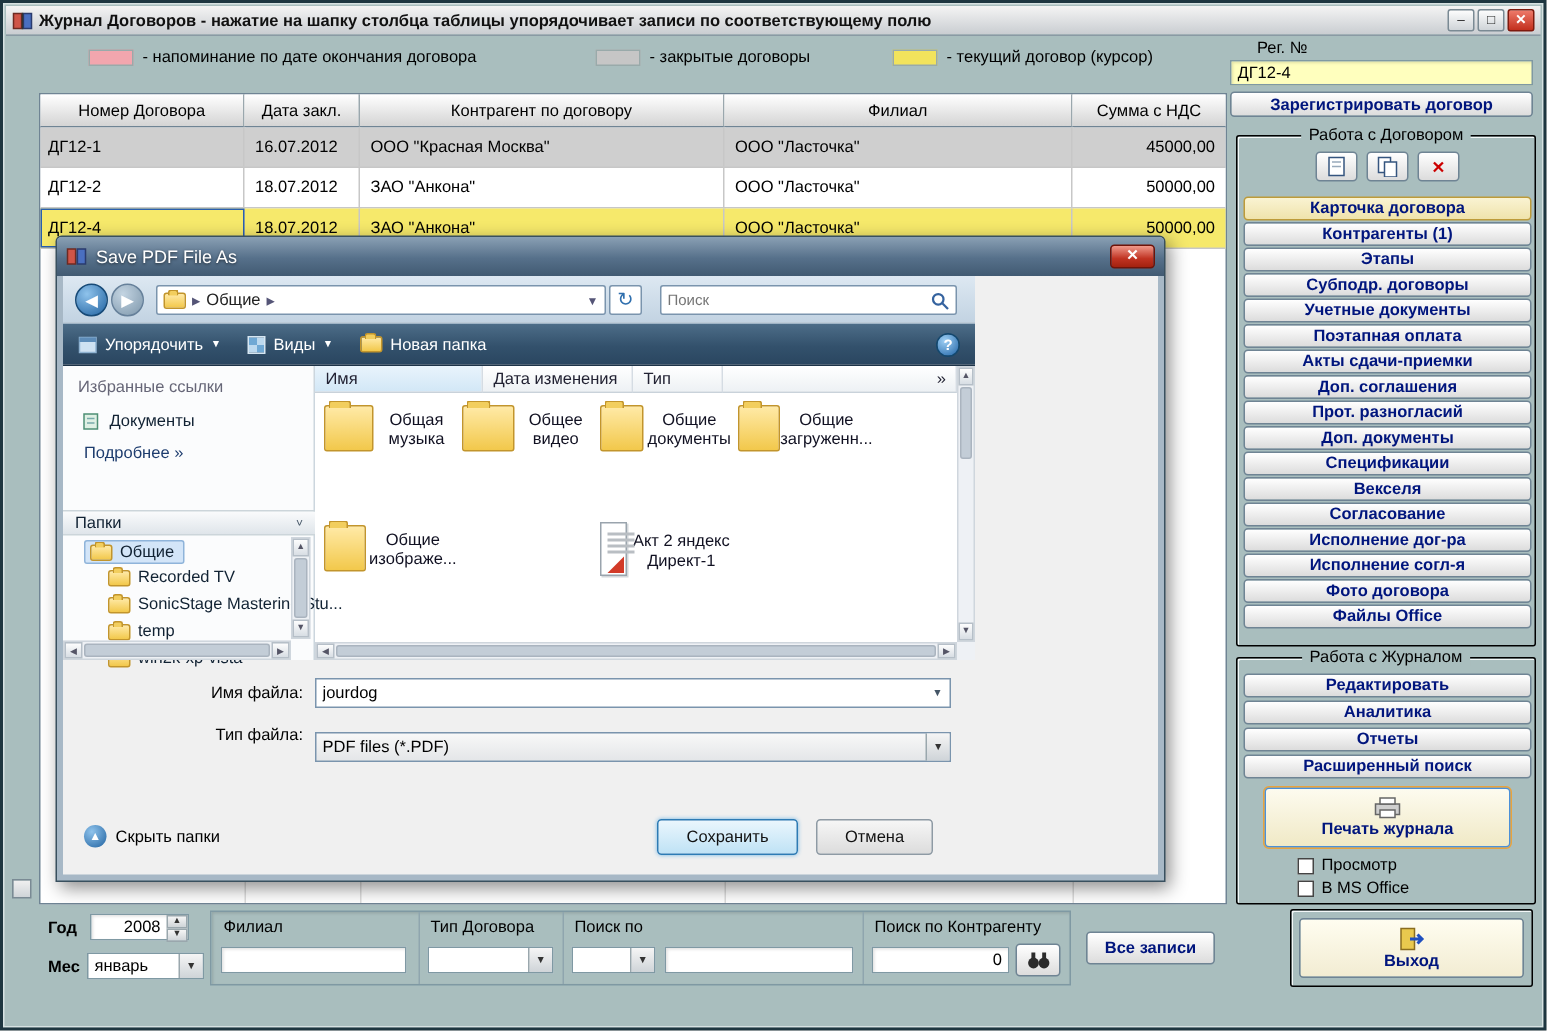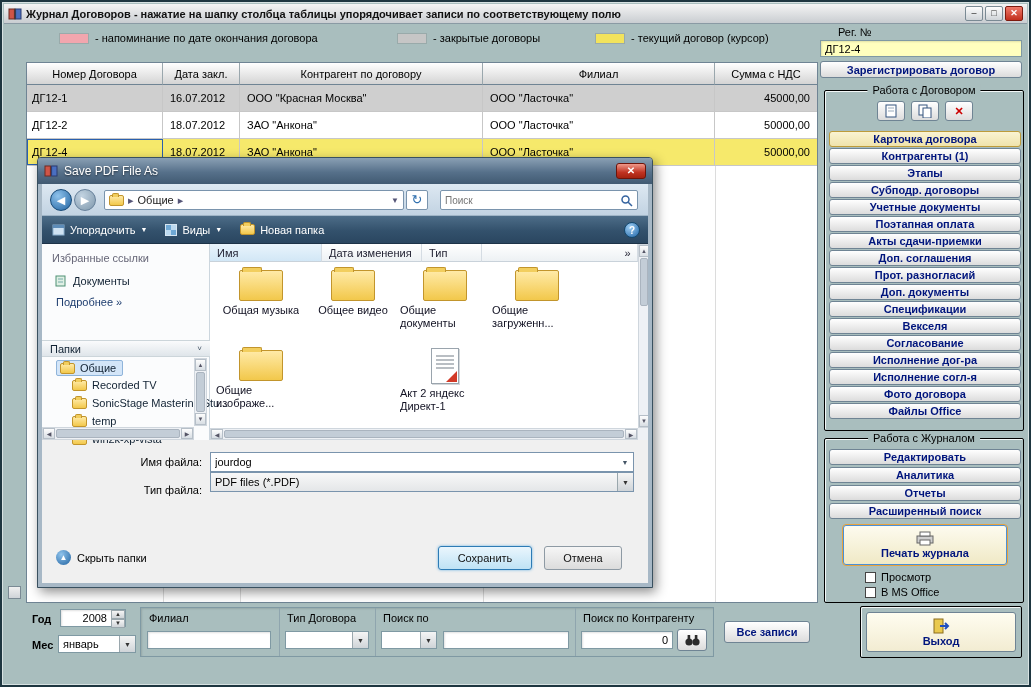--- a/index.html
+++ b/index.html
@@ -48,21 +48,21 @@
 .helpcirc{margin-left:auto;width:16px;height:16px;border-radius:50%;background:radial-gradient(circle at 35% 30%,#9fd0f5,#1f63a5);border:1px solid #14486e;color:#fff;text-align:center;line-height:15px;font-size:10px;font-weight:bold}
 .browser{background:#fff;border-bottom:1px solid #c3ccd4}
 .sidebar{background:#fbfcfd;border-right:1px solid #ccd6de}
 .fav{color:#667}
 .sideitem{display:flex;align-items:center;gap:6px;color:#123}
 .band{background:linear-gradient(180deg,#fafbfc,#dfe5ea);border-top:1px solid #ccd5da;border-bottom:1px solid #ccd5da;display:flex;align-items:center;padding:0 8px;color:#123}
 .treerow{display:flex;align-items:center;gap:5px;color:#123;white-space:nowrap}
 .treerow.sel{background:#d3e5f8;border:1px solid #8fb4da;border-radius:2px}
 .lh{background:linear-gradient(180deg,#ffffff,#edf1f4);border-right:1px solid #d5dce3;border-bottom:1px solid #c9d2da;display:flex;align-items:center;padding:0 7px;color:#223}
 .lh.sorted{background:linear-gradient(180deg,#e9f4fc,#d2e7f6)}
-.fitem{display:flex;flex-direction:column;align-items:center;color:#112;line-height:13px}
+.fitem{display:flex;align-items:center;text-align:center;color:#112;line-height:13px}
 .fitem .cap{margin-top:3px;max-height:27px;overflow:hidden}
 .folder{position:relative;background:linear-gradient(180deg,#ffeaa7,#f2c84b);border:1px solid #c2952c;border-radius:2px}
 .folder::before{content:"";position:absolute;top:-4px;left:2px;width:42%;height:4px;background:#f2ce5e;border:1px solid #c2952c;border-bottom:none;border-radius:2px 2px 0 0}
 .fsm{width:15px;height:11px;flex:none}.fsm::before{height:3px;top:-3px}
 .flg{width:44px;height:31px}
 .pdficon{position:relative;width:28px;height:36px;background:#fff;border:1px solid #9aa4ad;box-shadow:1px 1px 0 #d4d8db}
 .pdficon i{position:absolute;left:4px;top:6px;width:18px;height:2px;background:#b9bec3;box-shadow:0 4px 0 #b9bec3,0 8px 0 #b9bec3,0 12px 0 #b9bec3}
 .pdficon::after{content:"";position:absolute;right:1px;bottom:1px;border-left:11px solid transparent;border-bottom:11px solid #d23a28}
 .vsb,.hsb{background:#eef1f5;border:1px solid #cfd6dd;display:flex}
 .vsb{flex-direction:column}
@@ -252,21 +252,21 @@
       <span style="display:flex">
           <svg width="18" height="16">
             <rect x="2" y="1" width="9" height="14" fill="#e9c94e" stroke="#8a6d1f"></rect>
             <path d="M8 8 H16 M13 5 L16 8 L13 11" stroke="#1f4fbf" stroke-width="2" fill="none"></path>
           </svg>
         </span>
       <span>Выход</span>
     </div>
   </div>
 
-  <div class="abs dlg" style="left:35px;top:155px;width:616px;height:431px">
+  <div class="abs dlg" style="left:35px;top:155px;width:740px;height:431px">
     <div class="dlgtitle">
       <span style="display:flex">
           <svg width="14" height="14" viewBox="0 0 14 14">
             <rect x="1" y="2" width="5.4" height="10" fill="#cf5548" stroke="#6e2a22"></rect>
             <rect x="7.6" y="2" width="5.4" height="10" fill="#4a6fc0" stroke="#2a3b6e"></rect>
           </svg>
         </span>
       <span class="t">Save PDF File As</span>
       <span class="dclose">✕</span>
     </div>
@@ -418,21 +418,21 @@
         </div>
         <div class="abs" style="left:596px;top:184px;width:12px;height:12px;background:#eef1f5"></div>
       </div>
 
       <span class="abs lbl" style="left:40px;top:272px;width:120px;text-align:right">Имя файла:</span>
       <div class="abs combo" style="left:168px;top:268px;width:424px;height:20px;border-color:#7a94ad">
         <input style="border: none; outline: none; flex: 1 1 0%; font-family: &quot;Liberation Sans&quot;, sans-serif; font-size: 11px;" value="jourdog">
         <span style="width:16px;text-align:center;font-size:7px;color:#456">▼</span>
       </div>
       <span class="abs lbl" style="left:40px;top:300px;width:120px;text-align:right">Тип файла:</span>
-      <div class="abs combo" style="left:168px;top:288px;width:424px;height:20px;border-color:#7a94ad;background:linear-gradient(180deg,#f8f8f8,#e4e6e8)">
+      <div class="abs combo" style="left:168px;top:304px;width:424px;height:20px;border-color:#7a94ad;background:linear-gradient(180deg,#f8f8f8,#e4e6e8)">
         <span>PDF files (*.PDF)</span>
         <span class="arrowbtn">▼</span>
       </div>
 
       <div class="abs" style="left:14px;top:366px;display:flex;align-items:center;gap:6px">
         <span class="circ">▲</span>
         <span>Скрыть папки</span>
       </div>
       <div class="abs vbtn def" style="left:396px;top:362px;width:94px;height:24px">Сохранить</div>
       <div class="abs vbtn" style="left:502px;top:362px;width:78px;height:24px">Отмена</div>

